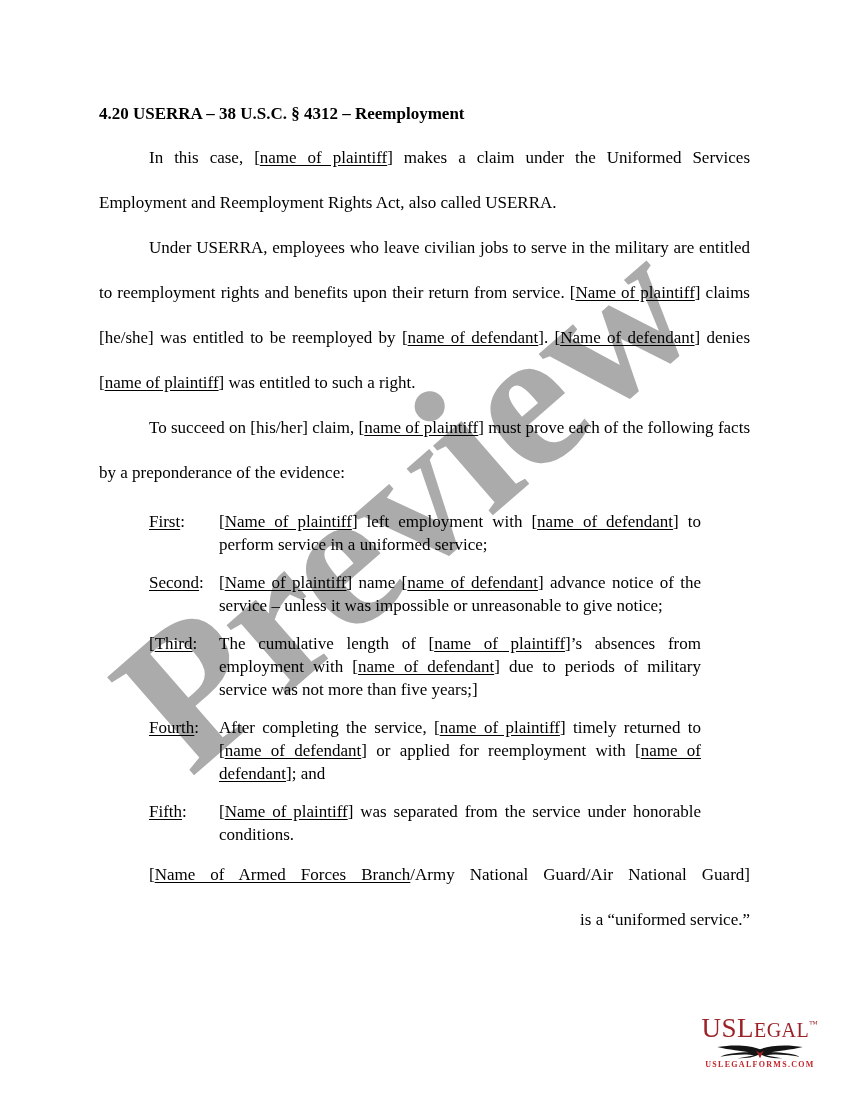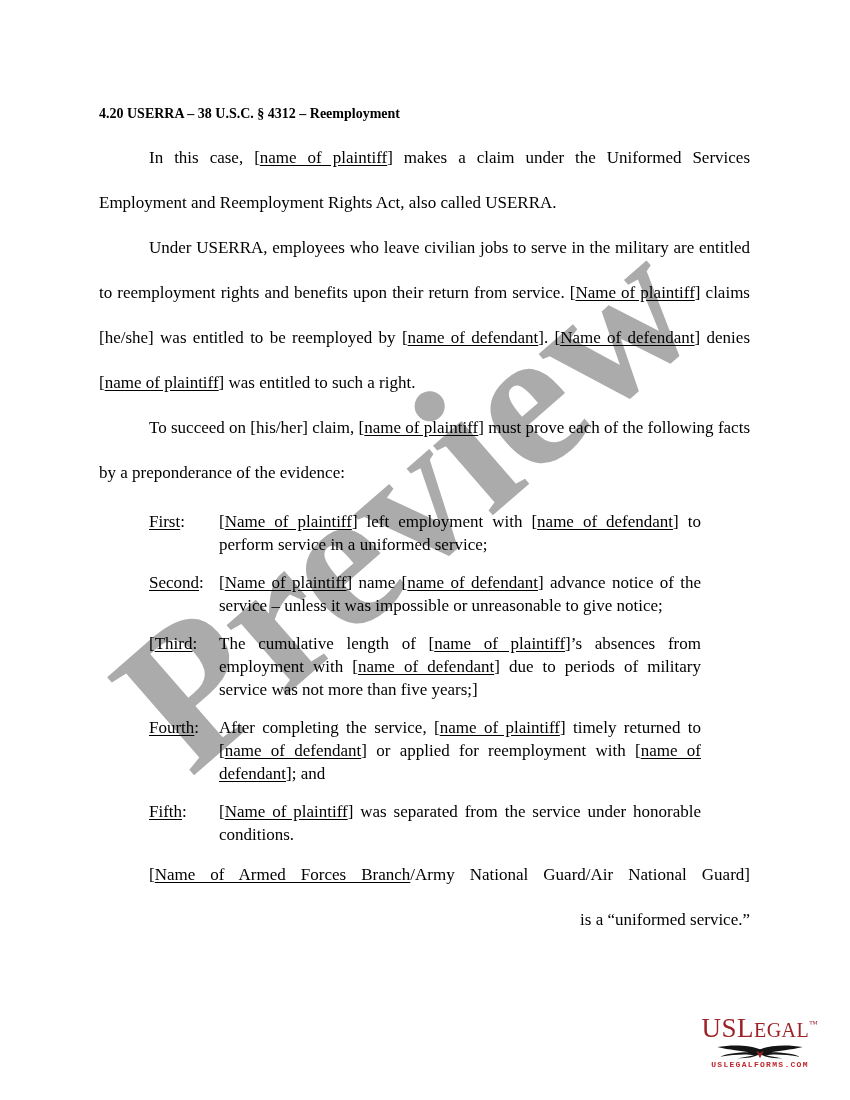--- a/index.html
+++ b/index.html
@@ -7,38 +7,38 @@
     position:relative; width:850px; height:1100px; background:#ffffff;
     overflow:hidden; font-family:"Liberation Serif", serif; color:#000;
   }
   .watermark {
     position:absolute; left:-15px; top:398px; width:840px; height:210px;
     line-height:210px; text-align:center; font-size:200px; font-weight:bold;
     color:#ababab; transform:rotate(-41deg); z-index:1;
     white-space:nowrap; user-select:none; pointer-events:none;
   }
   .content { position:absolute; left:99px; width:651px; top:103px; z-index:2; font-size:17px; }
-  .title { font-size:14px; font-weight:bold; margin:0 0 10px 0; line-height:22px; }
+  .title { font-size:17px; font-weight:bold; margin:0 0 10px 0; line-height:22px; }
   .para { margin:0; text-align:justify; text-indent:50px; line-height:45px; }
   .list { margin:0; padding-right:49px; }
   .item { position:relative; padding-left:120px; text-align:justify; line-height:23px; margin-top:15px; }
   .item .label { position:absolute; left:50px; top:0; }
   .closing-l1 { margin:6px 0 0 0; text-align:justify; text-align-last:justify; text-indent:50px; line-height:45px; }
   .closing-l2 { margin:0; text-align:right; text-indent:0; line-height:45px; }
   .u { text-decoration:underline; text-underline-offset:2px; }
   .logo { position:absolute; right:24px; bottom:30px; width:132px; text-align:center; z-index:2; }
   .logo-word {
     font-family:"Liberation Serif", serif; color:#9b2328; font-size:27px;
     line-height:26px; white-space:nowrap; letter-spacing:0.5px;
   }
   .logo-word .egal { font-size:20px; }
   .logo-tm { font-size:9px; vertical-align:10px; color:#9b2328; }
   .eagle { display:block; margin:1px auto 1px auto; width:120px; height:15px; }
   .logo-url {
-    font-family:Liberation Mono, monospace; font-size:8px; font-weight:bold;
+    font-family:Liberation Serif, serif; font-size:8px; font-weight:bold;
     color:#c0262c; letter-spacing:1.3px; line-height:10px; white-space:nowrap;
   }
 </style>
 </head>
 <body>
 
 <div class="page">
 
   <div class="watermark">Preview</div>
 

